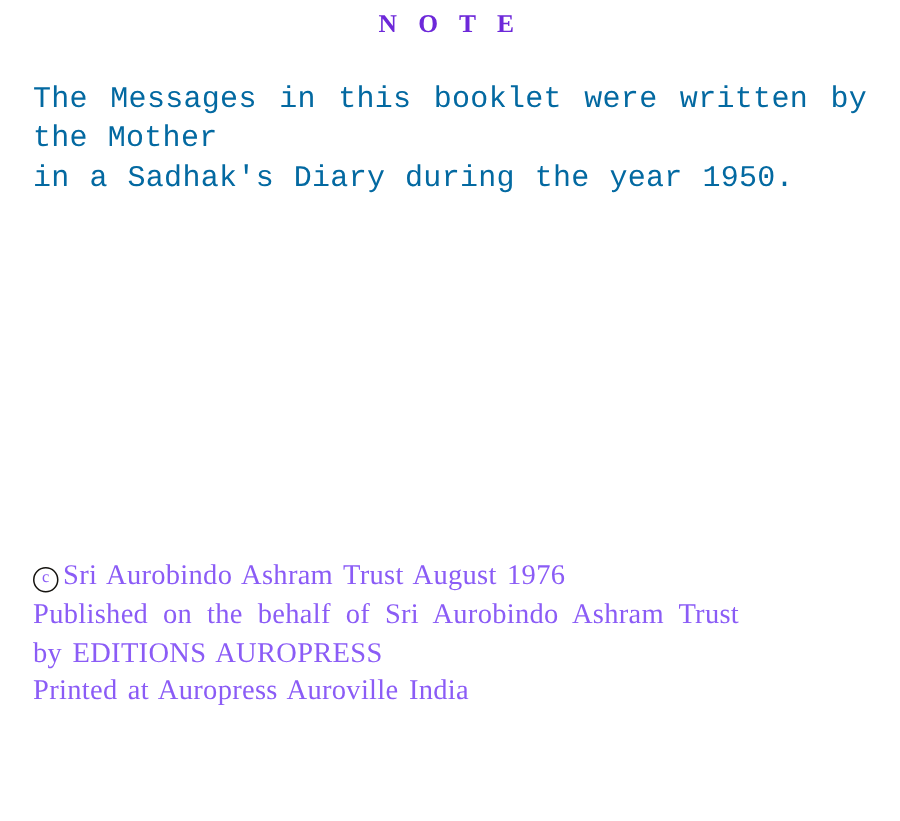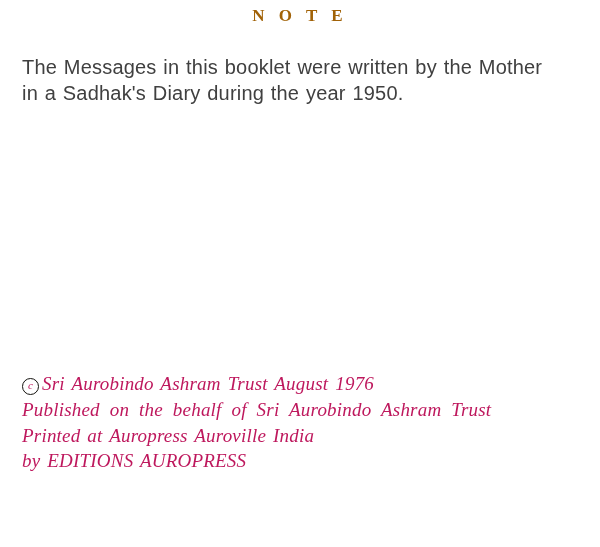--- a/index.html
+++ b/index.html
@@ -23,30 +23,30 @@
     padding: 0 22px;
   }
   .note-heading {
     text-align: center;
     font-family: "Liberation Serif", serif;
     font-size: 17px;
     font-weight: 700;
     letter-spacing: 5px;
     margin-top: 6px;
     margin-bottom: 0;
-    color: #a16207;
+    color: #6d28d9;
   }
   .body-block {
     margin-top: 28px;
   }
   .para {
-    font-family: Liberation Sans, sans-serif;
+    font-family: Liberation Mono, monospace;
     font-size: 20px;
     line-height: 1.32;
-    color: #404040;
+    color: #0369a1;
     text-align: justify;
     text-justify: inter-word;
     margin: 0 0 16px 0;
     letter-spacing: 0.2px;
     word-spacing: 1px;
   }
   .para:last-child {
     margin-bottom: 0;
   }
   .para .lastline {
@@ -56,25 +56,24 @@
   .imprint {
     position: absolute;
     left: 22px;
     right: 22px;
     top: 365px;
   }
   .imprint-line {
     font-family: "Liberation Serif", serif;
     font-size: 19px;
     line-height: 1.36;
-    color: #be185d;
+    color: #8b5cf6;
     letter-spacing: 0.2px;
     word-spacing: 2px;
     white-space: nowrap;
-    font-style: italic;
   }
   .copyright-symbol {
     display: inline-block;
     width: 15px;
     height: 15px;
     border: 1.6px solid #15130f;
     border-radius: 50%;
     font-size: 11px;
     line-height: 13px;
     text-align: center;
@@ -107,20 +106,20 @@
   </div>
 
   <div class="imprint">
 
     <div class="imprint-line">
       <span class="copyright-symbol">c</span><span>Sri Aurobindo Ashram Trust August 1976</span>
     </div>
 
     <div class="imprint-line line-spread">Published on the behalf of Sri Aurobindo Ashram Trust</div>
 
+    <div class="imprint-line caps-line">by EDITIONS AUROPRESS</div>
+
     <div class="imprint-line">Printed at Auropress Auroville India</div>
-
-    <div class="imprint-line caps-line">by EDITIONS AUROPRESS</div>
 
 
   </div>
 
 </div>
 
 </body></html>

